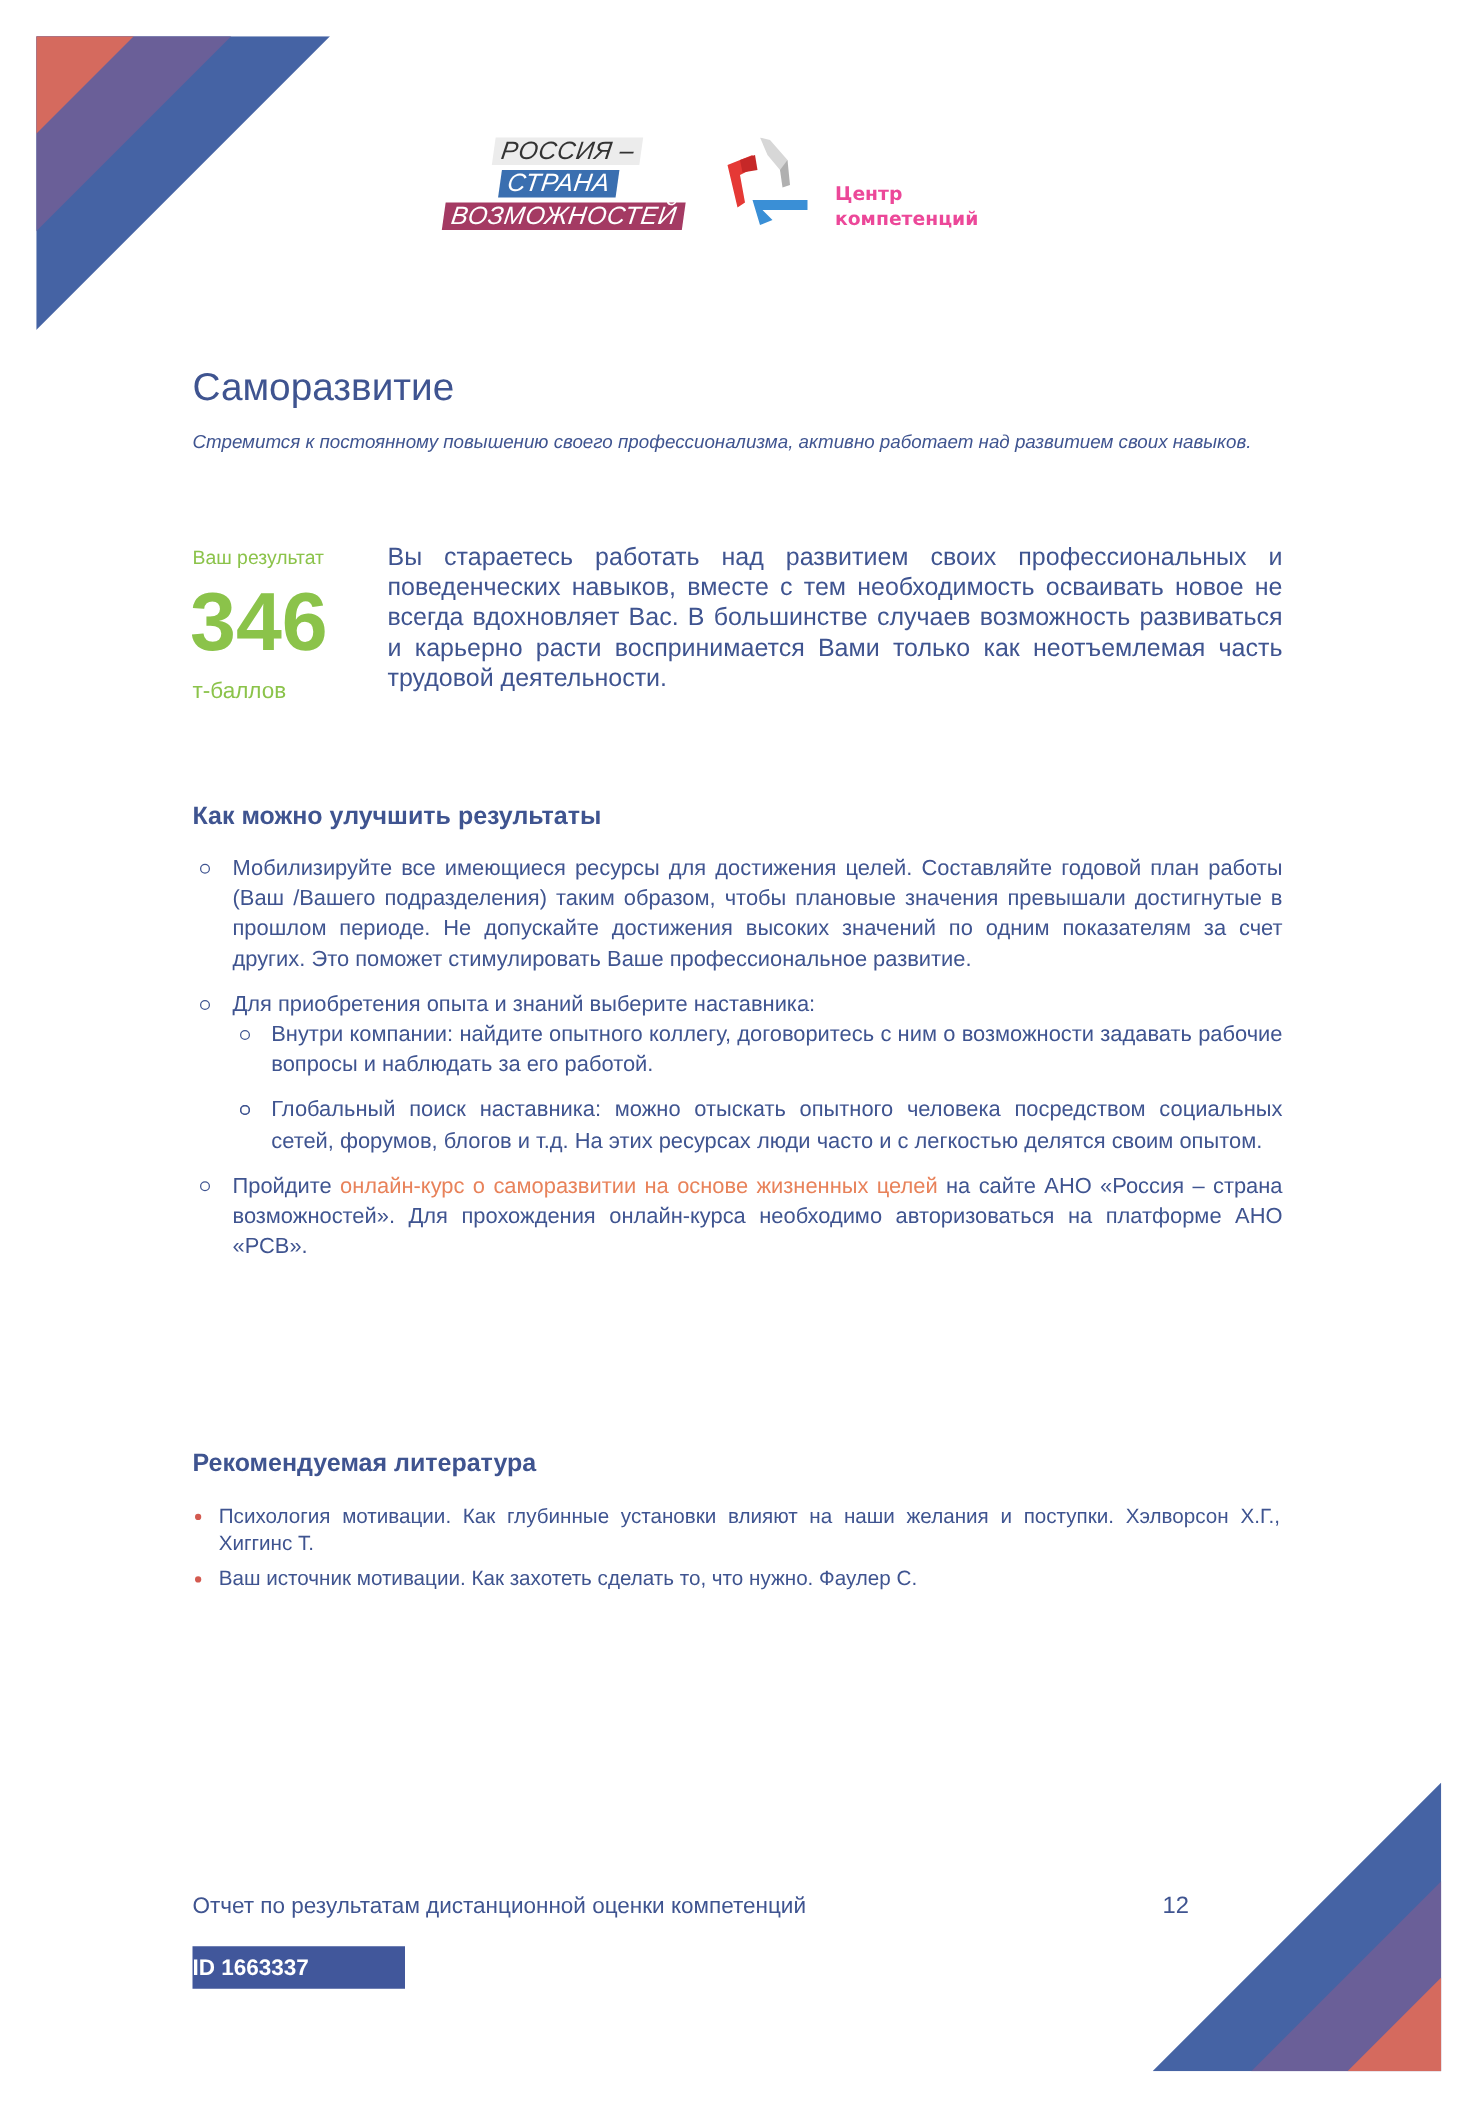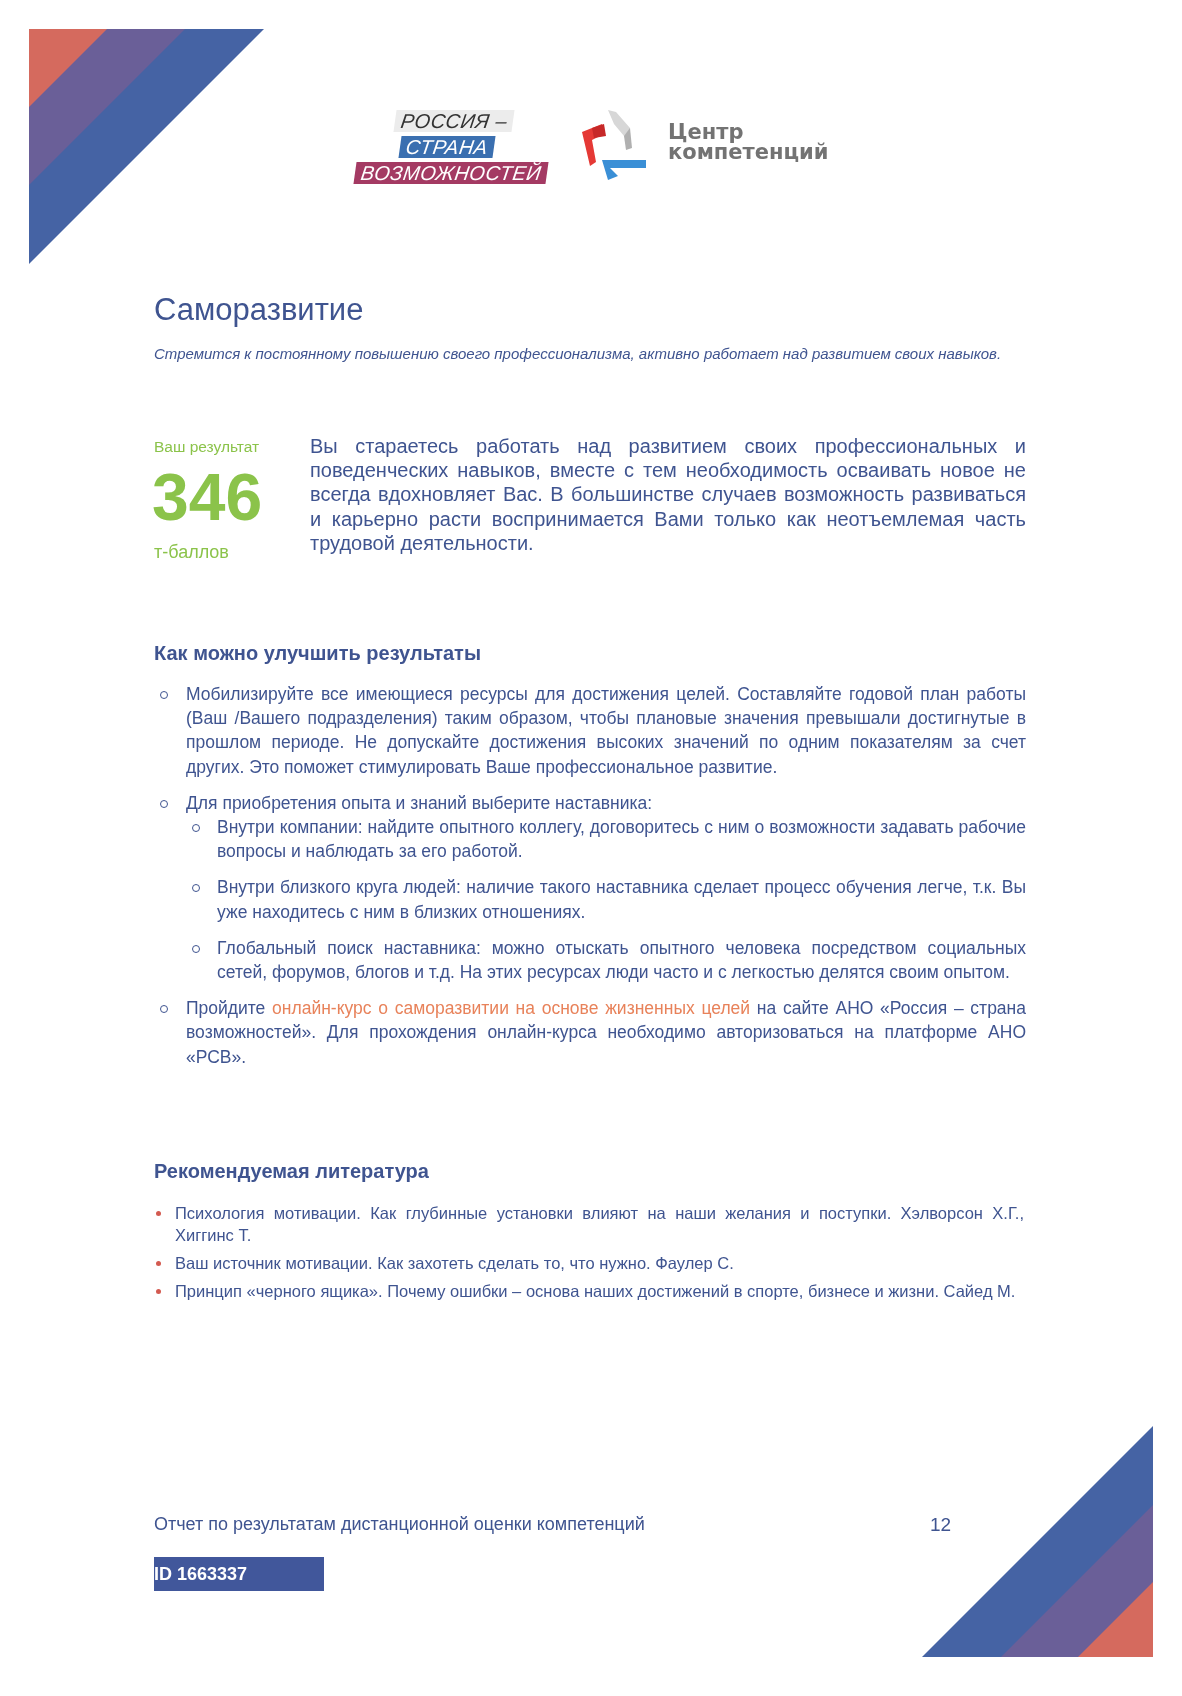--- a/index.html
+++ b/index.html
@@ -9,22 +9,22 @@
   .deco svg { display: block; }
 
   .logo-rsv { left: 355px; top: 110px; width: 200px; height: 78px; }
   .rsv-line { position: absolute; font-style: italic; font-size: 20px; line-height: 22px;
               letter-spacing: 0.5px; padding: 0 6px; transform: skewX(-8deg); }
   .rsv-1 { left: 40px; top: 0; background: #ececec; color: #333; }
   .rsv-2 { left: 45px; top: 26px; background: #3a6fb0; color: #fff; }
   .rsv-3 { left: 0; top: 52px; background: #a43a63; color: #fff; }
 
   .logo-cc-icon { left: 580px; top: 110px; width: 70px; height: 74px; }
-  .logo-cc-text { left: 668px; top: 122px; font-family: "DejaVu Sans", sans-serif; font-weight: bold;
-                  font-size: 21px; line-height: 20px; color: #737373; }
+  .logo-cc-text { left: 668px; top: 145px; font-family: "DejaVu Sans", sans-serif; font-weight: bold;
+                  font-size: 15px; line-height: 20px; color: #ec4899; }
 
   .page-title { left: 154px; top: 292px; font-size: 31px; font-weight: normal; color: #3f5490; margin: 0; }
   .page-subtitle { left: 154px; top: 344px; width: 872px; font-size: 15px; font-style: italic; line-height: 20px;
                    text-align: justify; color: #3f5490; margin: 0; }
 
   .score-label { left: 154px; top: 438px; font-size: 15.5px; color: #8bc34a; }
   .score-value { left: 152px; top: 458px; font-size: 66px; font-weight: bold; color: #8bc34a; line-height: 78px; }
   .score-unit { left: 154px; top: 542px; font-size: 18px; color: #8bc34a; }
   .score-desc { left: 310px; top: 434px; width: 716px; font-size: 20px; line-height: 24.2px;
                 text-align: justify; color: #3f5490; margin: 0; }
@@ -100,21 +100,20 @@
   <li style="margin-bottom:10px;">
     <span class="bullet-o"></span>
     <span>Для приобретения опыта и знаний выберите наставника:</span>
     <ul class="sub-list">
       <li>
         <span class="bullet-o"></span>
         <span>Внутри компании: найдите опытного коллегу, договоритесь с ним о возможности задавать рабочие вопросы и наблюдать за его работой.</span>
       </li>
       <li>
         <span class="bullet-o"></span>
-        <span>Внутри близкого круга людей: наличие такого наставника сделает процесс обучения легче, т.к. Вы уже находитесь с ним в близких отношениях.</span>
       </li>
       <li>
         <span class="bullet-o"></span>
         <span>Глобальный поиск наставника: можно отыскать опытного человека посредством социальных сетей, форумов, блогов и т.д. На этих ресурсах люди часто и с легкостью делятся своим опытом.</span>
       </li>
     </ul>
   </li>
   <li>
     <span class="bullet-o"></span>
     <span>Пройдите </span><span class="link-orange">онлайн-курс о саморазвитии на основе жизненных целей</span><span> на сайте АНО «Россия – страна возможностей». Для прохождения онлайн-курса необходимо авторизоваться на платформе АНО «РСВ».</span>
@@ -124,24 +123,20 @@
 <h2 class="abs h2 lit-title">Рекомендуемая литература</h2>
 <ul class="abs lit-list">
   <li>
     <span class="dot-red"></span>
     <span>Психология мотивации. Как глубинные установки влияют на наши желания и поступки. Хэлворсон Х.Г., Хиггинс Т.</span>
   </li>
   <li>
     <span class="dot-red"></span>
     <span>Ваш источник мотивации. Как захотеть сделать то, что нужно. Фаулер С.</span>
   </li>
-  <li>
-    <span class="dot-red"></span>
-    <span>Принцип «черного ящика». Почему ошибки – основа наших достижений в спорте, бизнесе и жизни. Сайед М.</span>
-  </li>
 </ul>
 
 <div class="abs footer-text">Отчет по результатам дистанционной оценки компетенций</div>
 <div class="abs page-num">12</div>
 <div class="abs id-box">ID 1663337</div>
 
 <div class="abs deco" style="left:922px; top:1426px;">
   <svg width="231" height="231" viewBox="0 0 231 231">
     <polygon points="231,0 231,231 0,231" fill="#4563a4"></polygon>
     <polygon points="231,79 231,231 79,231" fill="#6a5f98"></polygon>

